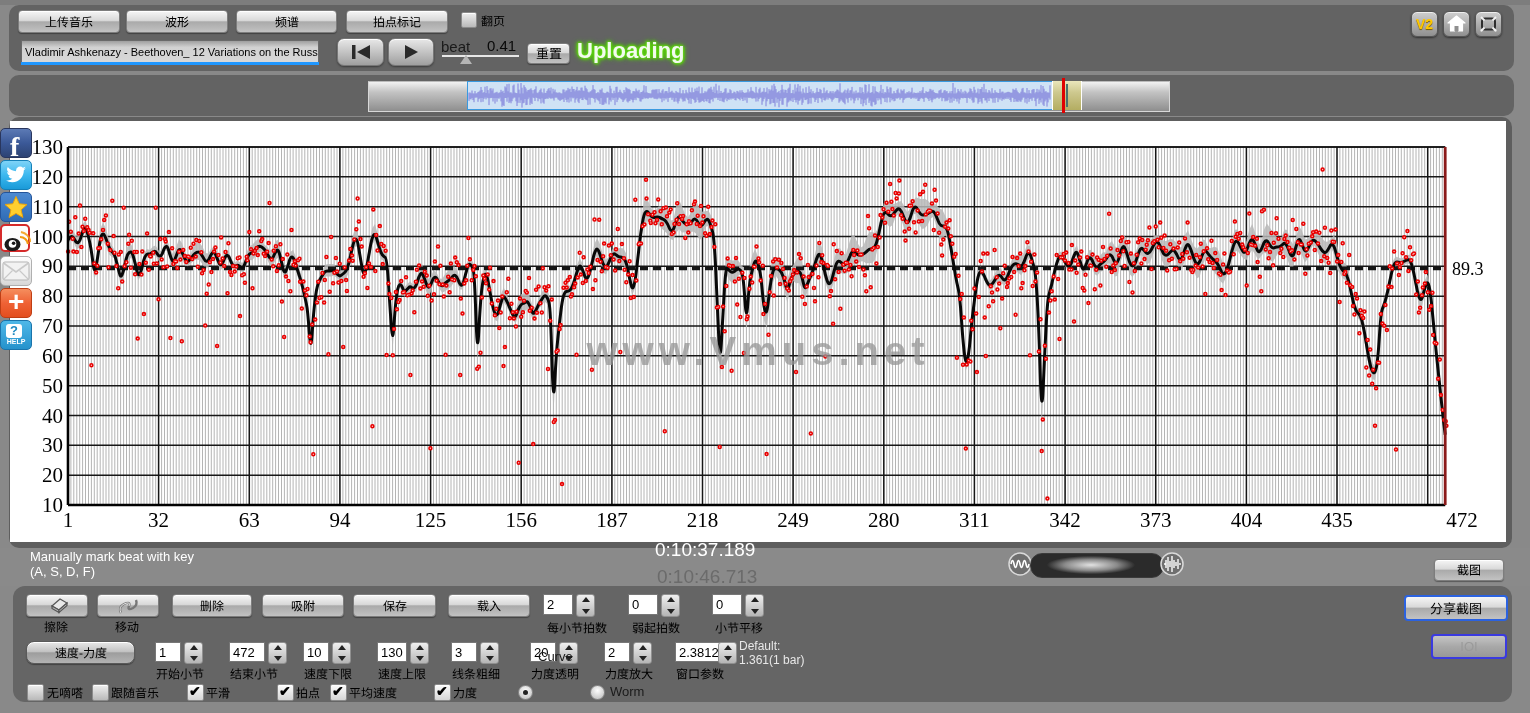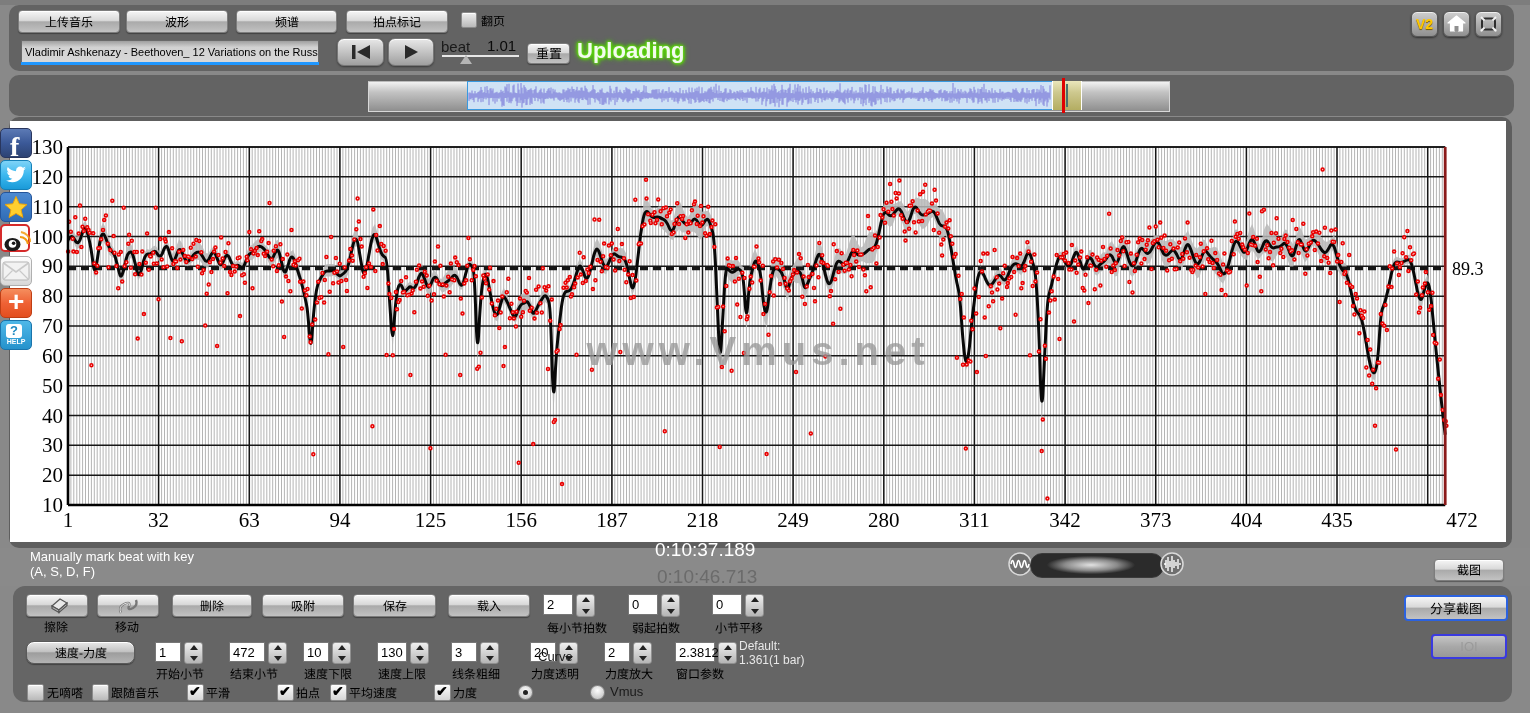--- a/index.html
+++ b/index.html
@@ -58,21 +58,21 @@
       <rect x="3" y="1" width="3.5" height="14" fill="#2a2a2a"></rect>
       <path d="M21 1 L8 8 L21 15 Z" fill="#2a2a2a"></path>
     </svg>
   </div>
 <div class="abs" style="left:388px;top:38px;width:44px;height:26px;background:linear-gradient(180deg,#e8e8e8,#9f9f9f);border:1px solid #777;border-radius:7px;box-shadow:0 1px 2px rgba(0,0,0,.4), inset 0 1px 0 #fff;display:flex;align-items:center;justify-content:center">
     <svg width="18" height="16" viewBox="0 0 18 16">
       <path d="M3 1 L16 8 L3 15 Z" fill="#2a2a2a"></path>
     </svg>
   </div>
 <div class="abs" style="left:441px;top:38px;font:15px 'Liberation Sans';color:#1a1a1a">beat</div>
-<div class="abs" style="left:487px;top:37px;font:15px 'Liberation Sans';color:#0a0a0a">1.01</div>
+<div class="abs" style="left:487px;top:37px;font:15px 'Liberation Sans';color:#0a0a0a">0.41</div>
 <div class="abs" style="left:442px;top:55px;width:77px;height:2px;background:#e8e8e8"></div>
 <div class="abs" style="left:460px;top:55px;width:0;height:0;border-left:6px solid transparent;border-right:6px solid transparent;border-bottom:9px solid #b5b5b5"></div>
 <div style="position:absolute;left:527px;top:43px;width:41px;height:19px;background:linear-gradient(180deg,#f6f6f6 0%,#d9d9d9 45%,#aaaaaa 52%,#c2c2c2 100%);border:1px solid #7d7d7d;border-radius:4px;box-shadow:0 1px 1px rgba(0,0,0,.35), inset 0 1px 0 #fff;display:flex;align-items:center;justify-content:center;line-height:0">
     <svg width="26" height="17" viewBox="0 0 26.0 16.9" style="overflow:visible">
       <g transform="translate(0,13.3)" fill="#000">
         <path transform="translate(0.0,0)" d="M2.1 -7V-3H6V-2.1H1.7V-1.3H6V-0.2H0.7V0.6H12.3V-0.2H6.9V-1.3H11.5V-2.1H6.9V-3H11V-7H6.9V-7.8H12.3V-8.6H6.9V-9.6C8.5 -9.7 9.9 -9.9 11 -10.1L10.5 -10.8C8.4 -10.5 4.8 -10.2 1.7 -10.2C1.8 -10 1.9 -9.6 1.9 -9.4C3.2 -9.4 4.6 -9.5 6 -9.5V-8.6H0.8V-7.8H6V-7ZM3 -4.7H6V-3.7H3ZM6.9 -4.7H10V-3.7H6.9ZM3 -6.3H6V-5.3H3ZM6.9 -6.3H10V-5.3H6.9Z"></path>
         <path transform="translate(13.0,0)" d="M8.5 -9.7H10.7V-8.6H8.5ZM5.4 -9.7H7.6V-8.6H5.4ZM2.5 -9.7H4.5V-8.6H2.5ZM2.5 -5.6V-0.1H0.7V0.7H12.3V-0.1H10.5V-5.6H6.4L6.6 -6.3H12V-7.1H6.8L6.9 -7.8H11.6V-10.4H1.5V-7.8H5.9L5.8 -7.1H0.9V-6.3H5.7L5.5 -5.6ZM3.4 -0.1V-0.9H9.5V-0.1ZM3.4 -3.6H9.5V-2.8H3.4ZM3.4 -4.2V-4.9H9.5V-4.2ZM3.4 -2.2H9.5V-1.5H3.4Z"></path>
       </g>
     </svg>
   </div>
@@ -402,21 +402,21 @@
     <div style="width:0;height:0;border-left:4px solid transparent;border-right:4px solid transparent;border-top:5px solid #222;margin:auto"></div>
   </div>
 <div style="position:absolute;left:605px;top:666px;line-height:0"><svg width="48" height="16" viewBox="0 0 48.0 15.6" style="overflow:visible">
       <g transform="translate(0,12.2)" fill="#000">
         <path transform="translate(0.0,0)" d="M4.9 -10.1V-8V-7.5H1V-6.5H4.9C4.7 -4.3 3.9 -1.6 0.6 0.3C0.9 0.5 1.2 0.8 1.3 1C4.8 -1.1 5.6 -4 5.8 -6.5H9.9C9.7 -2.3 9.4 -0.6 9 -0.2C8.8 -0 8.7 0 8.4 0C8.1 0 7.4 -0 6.5 -0.1C6.7 0.2 6.8 0.6 6.9 0.8C7.6 0.9 8.4 0.9 8.8 0.9C9.2 0.8 9.5 0.7 9.8 0.4C10.3 -0.2 10.6 -2 10.9 -7C10.9 -7.1 10.9 -7.5 10.9 -7.5H5.9V-8V-10.1Z"></path>
         <path transform="translate(12.0,0)" d="M4.6 -7.7V-6.7H2.7V-5.9H4.6V-3.9H9.3V-5.9H11.2V-6.7H9.3V-7.7H8.4V-6.7H5.5V-7.7ZM8.4 -5.9V-4.7H5.5V-5.9ZM9.1 -2.4C8.6 -1.8 7.8 -1.3 6.9 -0.9C6.1 -1.3 5.4 -1.8 4.9 -2.4ZM2.9 -3.2V-2.4H4.4L4 -2.3C4.5 -1.6 5.2 -1 6 -0.6C4.8 -0.2 3.6 0 2.3 0.1C2.4 0.3 2.6 0.7 2.7 0.9C4.2 0.7 5.6 0.4 6.9 -0.1C8.1 0.4 9.5 0.8 11 1C11.1 0.7 11.4 0.4 11.5 0.2C10.2 0.1 9 -0.2 7.9 -0.6C9 -1.1 9.9 -1.9 10.4 -2.9L9.8 -3.2L9.7 -3.2ZM5.7 -9.9C5.8 -9.6 6 -9.2 6.2 -8.9H1.5V-5.6C1.5 -3.8 1.4 -1.3 0.4 0.6C0.7 0.6 1.1 0.8 1.2 1C2.3 -0.9 2.4 -3.7 2.4 -5.6V-8H11.4V-8.9H7.2C7 -9.3 6.8 -9.8 6.6 -10.1Z"></path>
         <path transform="translate(24.0,0)" d="M2.5 -9.9C2.7 -9.4 3 -8.7 3.1 -8.2L3.9 -8.5C3.8 -8.9 3.5 -9.6 3.3 -10.1ZM0.5 -8.1V-7.3H1.9V-4.8C1.9 -3.1 1.8 -1.2 0.3 0.4C0.5 0.5 0.8 0.8 1 0.9C2.6 -0.8 2.8 -2.8 2.8 -4.8V-4.9H4.5C4.4 -1.6 4.3 -0.4 4.1 -0.1C4 0 3.9 0 3.7 0C3.5 0 3.1 0 2.6 -0C2.7 0.2 2.8 0.6 2.8 0.8C3.3 0.9 3.8 0.9 4.1 0.8C4.5 0.8 4.6 0.7 4.8 0.4C5.2 0 5.2 -1.3 5.3 -5.3C5.3 -5.4 5.3 -5.7 5.3 -5.7H2.8V-7.3H5.9V-8.1ZM7.5 -7H9.8C9.5 -5.5 9.2 -4.2 8.6 -3.1C8.1 -4.2 7.7 -5.5 7.5 -6.9ZM7.3 -10.1C7 -8 6.3 -6 5.3 -4.7C5.5 -4.6 5.9 -4.2 6 -4.1C6.4 -4.5 6.7 -5 6.9 -5.6C7.2 -4.3 7.6 -3.2 8.1 -2.2C7.4 -1.2 6.4 -0.4 5.2 0.2C5.4 0.4 5.6 0.8 5.7 1C6.9 0.4 7.8 -0.4 8.6 -1.4C9.2 -0.4 10 0.4 11 0.9C11.2 0.7 11.4 0.3 11.7 0.2C10.6 -0.3 9.8 -1.1 9.1 -2.2C9.9 -3.5 10.3 -5.1 10.7 -7H11.5V-7.8H7.8C8 -8.5 8.1 -9.2 8.3 -9.9Z"></path>
         <path transform="translate(36.0,0)" d="M5.5 -10.1C5.5 -9.1 5.5 -7.9 5.4 -6.6H0.7V-5.7H5.2C4.7 -3.4 3.5 -1.1 0.5 0.2C0.8 0.4 1.1 0.7 1.2 0.9C4.1 -0.4 5.4 -2.7 6 -5C6.9 -2.3 8.5 -0.2 10.8 0.9C11 0.7 11.3 0.3 11.5 0.1C9.2 -0.9 7.6 -3.1 6.8 -5.7H11.3V-6.6H6.3C6.5 -7.9 6.5 -9.1 6.5 -10.1Z"></path>
       </g>
     </svg></div>
-<div style="position:absolute;left:675px;top:642px;width:40px;height:20px;background:#fff;border:1px solid #777;font:13px 'Liberation Sans',sans-serif;color:#000;display:flex;align-items:center;padding-left:3px;box-sizing:border-box">2.3812</div>
+<div style="position:absolute;left:675px;top:642px;width:60px;height:20px;background:#fff;border:1px solid #777;font:13px 'Liberation Sans',sans-serif;color:#000;display:flex;align-items:center;padding-left:3px;box-sizing:border-box">2.3812</div>
 <div style="position:absolute;left:718px;top:642px;width:17px;height:20px;background:linear-gradient(180deg,#efefef,#b5b5b5);border:1px solid #909090;border-radius:3px;display:flex;flex-direction:column;justify-content:center;gap:3px">
     <div style="width:0;height:0;border-left:4px solid transparent;border-right:4px solid transparent;border-bottom:5px solid #222;margin:auto"></div>
     <div style="width:0;height:0;border-left:4px solid transparent;border-right:4px solid transparent;border-top:5px solid #222;margin:auto"></div>
   </div>
 <div style="position:absolute;left:676px;top:666px;line-height:0"><svg width="48" height="16" viewBox="0 0 48.0 15.6" style="overflow:visible">
       <g transform="translate(0,12.2)" fill="#000">
         <path transform="translate(0.0,0)" d="M4.5 -8.1C3.5 -7.3 2.2 -6.7 1 -6.4L1.5 -5.7C2.8 -6.1 4.1 -6.8 5.1 -7.6ZM6.9 -7.6C8.1 -7 9.7 -6.2 10.5 -5.6L11.1 -6.2C10.2 -6.8 8.7 -7.6 7.5 -8.1ZM5.2 -6.9C5 -6.5 4.7 -6 4.4 -5.7H2V1H2.9V0.5H9.2V0.9H10.2V-5.7H5.4C5.6 -6 5.9 -6.3 6.1 -6.7ZM2.9 -0.2V-5H9.2V-0.2ZM4.4 -2.6C4.9 -2.4 5.4 -2.2 5.9 -1.9C5.1 -1.5 4.2 -1.2 3.3 -1C3.5 -0.8 3.6 -0.6 3.7 -0.4C4.7 -0.6 5.7 -1 6.6 -1.6C7.2 -1.2 7.7 -0.9 8.1 -0.6L8.6 -1.1C8.2 -1.4 7.7 -1.7 7.1 -2C7.7 -2.5 8.1 -3.1 8.5 -3.8L8 -4L7.8 -4H5.1C5.2 -4.2 5.4 -4.4 5.4 -4.6L4.7 -4.7C4.5 -4.2 4 -3.5 3.3 -2.9C3.5 -2.8 3.7 -2.6 3.8 -2.5C4.2 -2.8 4.5 -3.1 4.7 -3.4H7.5C7.2 -3 6.9 -2.7 6.5 -2.4C5.9 -2.6 5.4 -2.9 4.8 -3.1ZM5.1 -9.9C5.3 -9.7 5.4 -9.3 5.5 -9.1H0.9V-7.2H1.8V-8.3H10.1V-7.2H11.1V-9.1H6.6C6.5 -9.4 6.2 -9.8 6 -10.1Z"></path>
         <path transform="translate(12.0,0)" d="M1.5 -8.8V0.7H2.5V-0.4H9.6V0.6H10.5V-8.8ZM2.5 -1.3V-7.9H9.6V-1.3Z"></path>
         <path transform="translate(24.0,0)" d="M6.6 -4.8C5.8 -4.2 4.2 -3.7 3 -3.4C3.3 -3.2 3.5 -3 3.6 -2.8C4.8 -3.1 6.4 -3.7 7.3 -4.4ZM7.6 -3.4C6.6 -2.6 4.6 -2 2.9 -1.7C3 -1.5 3.3 -1.2 3.4 -1C5.2 -1.4 7.2 -2.1 8.4 -3ZM9.1 -2.1C7.8 -0.8 5.1 -0.1 2.1 0.2C2.3 0.4 2.5 0.7 2.6 1C5.6 0.6 8.4 -0.2 9.9 -1.7ZM2.1 -7.1C2.4 -7.2 2.8 -7.2 4.8 -7.3C4.7 -6.9 4.5 -6.6 4.3 -6.2H0.6V-5.4H3.7C2.8 -4.4 1.7 -3.6 0.5 -3C0.7 -2.9 1 -2.5 1.2 -2.3C2.6 -3 3.9 -4.1 4.8 -5.4H7.3C8.2 -4.1 9.6 -3 11 -2.4C11.1 -2.6 11.4 -3 11.6 -3.1C10.4 -3.6 9.1 -4.4 8.3 -5.4H11.4V-6.2H5.3C5.5 -6.6 5.7 -7 5.9 -7.4L9.2 -7.5C9.5 -7.3 9.8 -7 10 -6.8L10.7 -7.3C10.1 -8 8.7 -9 7.6 -9.7L6.9 -9.3C7.4 -9 7.9 -8.6 8.4 -8.2L3.7 -8.1C4.5 -8.5 5.3 -9.1 6 -9.7L5.2 -10.1C4.3 -9.3 3.1 -8.5 2.7 -8.3C2.4 -8.1 2.1 -8 1.9 -8C2 -7.7 2.1 -7.3 2.1 -7.1Z"></path>
         <path transform="translate(36.0,0)" d="M5.3 -9.9C5.1 -9.4 4.7 -8.7 4.4 -8.3L5 -8C5.3 -8.4 5.7 -9 6.1 -9.5ZM1.1 -9.5C1.4 -9 1.7 -8.4 1.8 -7.9L2.5 -8.2C2.4 -8.7 2.1 -9.3 1.7 -9.8ZM4.9 -3.1C4.6 -2.5 4.3 -2 3.8 -1.5C3.3 -1.7 2.9 -2 2.4 -2.2C2.6 -2.4 2.8 -2.8 3 -3.1ZM1.3 -1.8C1.9 -1.6 2.6 -1.3 3.2 -1C2.4 -0.4 1.5 -0.1 0.5 0.2C0.6 0.3 0.8 0.6 0.9 0.9C2 0.6 3 0.1 3.9 -0.6C4.3 -0.4 4.7 -0.1 4.9 0.1L5.5 -0.5C5.2 -0.7 4.9 -0.9 4.5 -1.1C5.1 -1.8 5.6 -2.7 5.9 -3.7L5.4 -3.9L5.3 -3.9H3.3L3.6 -4.5L2.8 -4.6C2.7 -4.4 2.6 -4.1 2.5 -3.9H0.8V-3.1H2.1C1.8 -2.6 1.6 -2.2 1.3 -1.8ZM3.1 -10.1V-7.8H0.6V-7.1H2.8C2.2 -6.3 1.3 -5.6 0.5 -5.2C0.6 -5.1 0.9 -4.7 1 -4.5C1.7 -4.9 2.5 -5.6 3.1 -6.3V-4.8H3.9V-6.5C4.5 -6.1 5.2 -5.5 5.5 -5.2L6 -5.9C5.7 -6.1 4.7 -6.7 4.1 -7.1H6.4V-7.8H3.9V-10.1ZM7.5 -10C7.2 -7.9 6.7 -5.9 5.8 -4.6C6 -4.5 6.3 -4.2 6.5 -4C6.8 -4.5 7 -5 7.3 -5.6C7.5 -4.4 7.9 -3.3 8.3 -2.4C7.7 -1.2 6.7 -0.4 5.4 0.3C5.6 0.4 5.8 0.8 5.9 1C7.1 0.3 8.1 -0.5 8.8 -1.5C9.4 -0.5 10.1 0.3 11.1 0.9C11.2 0.6 11.5 0.3 11.7 0.1C10.7 -0.4 9.9 -1.3 9.3 -2.4C9.9 -3.6 10.3 -5.1 10.6 -6.9H11.4V-7.8H8C8.1 -8.4 8.3 -9.1 8.4 -9.9ZM9.7 -6.9C9.5 -5.5 9.2 -4.3 8.8 -3.3C8.3 -4.4 8 -5.6 7.8 -6.9Z"></path>
@@ -476,21 +476,21 @@
       <g transform="translate(0,12.2)" fill="#000">
         <path transform="translate(0.0,0)" d="M4.9 -10.1V-8V-7.5H1V-6.5H4.9C4.7 -4.3 3.9 -1.6 0.6 0.3C0.9 0.5 1.2 0.8 1.3 1C4.8 -1.1 5.6 -4 5.8 -6.5H9.9C9.7 -2.3 9.4 -0.6 9 -0.2C8.8 -0 8.7 0 8.4 0C8.1 0 7.4 -0 6.5 -0.1C6.7 0.2 6.8 0.6 6.9 0.8C7.6 0.9 8.4 0.9 8.8 0.9C9.2 0.8 9.5 0.7 9.8 0.4C10.3 -0.2 10.6 -2 10.9 -7C10.9 -7.1 10.9 -7.5 10.9 -7.5H5.9V-8V-10.1Z"></path>
         <path transform="translate(12.0,0)" d="M4.6 -7.7V-6.7H2.7V-5.9H4.6V-3.9H9.3V-5.9H11.2V-6.7H9.3V-7.7H8.4V-6.7H5.5V-7.7ZM8.4 -5.9V-4.7H5.5V-5.9ZM9.1 -2.4C8.6 -1.8 7.8 -1.3 6.9 -0.9C6.1 -1.3 5.4 -1.8 4.9 -2.4ZM2.9 -3.2V-2.4H4.4L4 -2.3C4.5 -1.6 5.2 -1 6 -0.6C4.8 -0.2 3.6 0 2.3 0.1C2.4 0.3 2.6 0.7 2.7 0.9C4.2 0.7 5.6 0.4 6.9 -0.1C8.1 0.4 9.5 0.8 11 1C11.1 0.7 11.4 0.4 11.5 0.2C10.2 0.1 9 -0.2 7.9 -0.6C9 -1.1 9.9 -1.9 10.4 -2.9L9.8 -3.2L9.7 -3.2ZM5.7 -9.9C5.8 -9.6 6 -9.2 6.2 -8.9H1.5V-5.6C1.5 -3.8 1.4 -1.3 0.4 0.6C0.7 0.6 1.1 0.8 1.2 1C2.3 -0.9 2.4 -3.7 2.4 -5.6V-8H11.4V-8.9H7.2C7 -9.3 6.8 -9.8 6.6 -10.1Z"></path>
       </g>
     </svg></div>
 <div style="position:absolute;left:518px;top:685px;width:13px;height:13px;border-radius:50%;background:radial-gradient(circle at 50% 35%,#fdfdfd,#b9b9b9);border:1px solid #8a8a8a">
     <div style="position:absolute;left:4px;top:4px;width:5px;height:5px;border-radius:50%;background:#222"></div>
   </div>
 <div class="abs" style="left:538px;top:649px;font:13px 'Liberation Sans';color:#1a1a1a">Curve</div>
 <div style="position:absolute;left:590px;top:685px;width:13px;height:13px;border-radius:50%;background:radial-gradient(circle at 50% 35%,#fdfdfd,#b9b9b9);border:1px solid #8a8a8a"></div>
-<div class="abs" style="left:610px;top:684px;font:13px 'Liberation Sans';color:#1a1a1a">Vmus</div>
+<div class="abs" style="left:610px;top:684px;font:13px 'Liberation Sans';color:#1a1a1a">Worm</div>
 <div class="abs" style="left:1404px;top:595px;width:100px;height:22px;border:2px solid #2b62e0;border-radius:4px;background:linear-gradient(180deg,#f6f6f6,#d9d9d9 45%,#aaaaaa 52%,#c2c2c2);display:flex;align-items:center;justify-content:center;line-height:0">
     <svg width="52" height="17" viewBox="0 0 52.0 16.9" style="overflow:visible">
       <g transform="translate(0,13.3)" fill="#000">
         <path transform="translate(0.0,0)" d="M8.7 -10.7 7.9 -10.3C8.8 -8.4 10.3 -6.3 11.7 -5.1C11.9 -5.4 12.2 -5.7 12.5 -5.9C11.1 -6.9 9.6 -8.9 8.7 -10.7ZM4.2 -10.7C3.5 -8.7 2.1 -6.9 0.6 -5.7C0.8 -5.6 1.2 -5.2 1.4 -5C1.8 -5.3 2.1 -5.6 2.4 -5.9V-5H4.9C4.6 -2.8 3.9 -0.8 0.8 0.2C1.1 0.5 1.3 0.8 1.4 1.1C4.8 -0.1 5.6 -2.5 6 -5H9.5C9.4 -1.8 9.2 -0.5 8.8 -0.2C8.7 -0.1 8.6 -0 8.3 -0C8 -0 7.2 -0 6.3 -0.1C6.5 0.2 6.6 0.6 6.7 0.9C7.5 0.9 8.3 0.9 8.7 0.9C9.2 0.9 9.5 0.8 9.7 0.4C10.2 -0.1 10.3 -1.5 10.5 -5.5C10.6 -5.7 10.6 -6 10.6 -6H2.5C3.6 -7.2 4.6 -8.7 5.3 -10.4Z"></path>
         <path transform="translate(13.0,0)" d="M3.4 -7.4H9.6V-6.2H3.4ZM2.5 -8.1V-5.5H10.6V-8.1ZM10.2 -4.7 9.9 -4.7H1.9V-3.9H8.6C7.8 -3.6 6.8 -3.3 6 -3.1L6 -2.3H0.7V-1.5H6V0C6 0.2 5.9 0.2 5.7 0.3C5.4 0.3 4.5 0.3 3.7 0.2C3.8 0.5 3.9 0.8 4 1.1C5.2 1.1 5.9 1.1 6.4 0.9C6.8 0.8 7 0.6 7 0V-1.5H12.3V-2.3H7V-2.7C8.4 -3 9.9 -3.5 11 -4.2L10.4 -4.7ZM5.6 -10.8C5.8 -10.5 5.9 -10.1 6.1 -9.8H0.8V-8.9H12.2V-9.8H7.2C7 -10.2 6.8 -10.6 6.6 -11Z"></path>
         <path transform="translate(26.0,0)" d="M9.4 -10.2C10.1 -9.6 10.9 -8.8 11.3 -8.3L12 -8.8C11.6 -9.3 10.8 -10.1 10.1 -10.6ZM4.1 -6.5C4.3 -6.1 4.5 -5.8 4.7 -5.4H2.8C3 -5.8 3.2 -6.2 3.4 -6.5L2.6 -6.8C2.1 -5.6 1.3 -4.5 0.5 -3.8C0.7 -3.6 1 -3.3 1.2 -3.2C1.4 -3.4 1.6 -3.6 1.8 -3.8V0.8H2.6V0.1H6.9L6.5 0.4C6.7 0.5 7 0.8 7.2 1C7.9 0.5 8.5 -0.1 9.1 -0.8C9.6 0.3 10.2 0.9 11 0.9C12 0.9 12.3 0.3 12.5 -1.7C12.2 -1.7 11.9 -1.9 11.7 -2.1C11.6 -0.6 11.5 -0.1 11.1 -0.1C10.6 -0.1 10.1 -0.6 9.8 -1.6C10.6 -2.9 11.2 -4.3 11.7 -5.8L10.8 -6.1C10.5 -5 10 -3.8 9.4 -2.8C9.2 -3.9 9 -5.3 8.8 -6.9H12.3V-7.7H8.8C8.7 -8.7 8.7 -9.8 8.7 -10.9H7.8C7.8 -9.8 7.8 -8.8 7.9 -7.7H4.6V-8.9H7V-9.7H4.6V-10.9H3.7V-9.7H1.2V-8.9H3.7V-7.7H0.7V-6.9H7.9C8 -4.9 8.3 -3.1 8.7 -1.8C8.3 -1.2 7.8 -0.6 7.2 -0.2V-0.7H5.3V-1.6H7V-2.3H5.3V-3.2H7V-3.8H5.3V-4.7H7.2V-5.4H5.6C5.4 -5.8 5.1 -6.4 4.8 -6.7ZM4.5 -3.2V-2.3H2.6V-3.2ZM4.5 -3.8H2.6V-4.7H4.5ZM4.5 -1.6V-0.7H2.6V-1.6Z"></path>
         <path transform="translate(39.0,0)" d="M4.9 -3.6C5.9 -3.4 7.2 -3 8 -2.6L8.4 -3.2C7.6 -3.6 6.3 -4 5.3 -4.2ZM3.6 -2C5.4 -1.8 7.6 -1.2 8.9 -0.8L9.3 -1.5C8 -1.9 5.8 -2.4 4 -2.6ZM1.1 -10.3V1H2V0.5H10.9V1H11.9V-10.3ZM2 -0.4V-9.5H10.9V-0.4ZM5.4 -9.2C4.7 -8.1 3.6 -7.1 2.5 -6.5C2.7 -6.3 3 -6 3.2 -5.9C3.6 -6.1 4 -6.4 4.4 -6.8C4.8 -6.4 5.3 -6 5.8 -5.6C4.7 -5.1 3.4 -4.7 2.3 -4.5C2.4 -4.3 2.6 -3.9 2.7 -3.7C4 -4 5.4 -4.5 6.6 -5.1C7.7 -4.6 8.9 -4.1 10.2 -3.8C10.3 -4.1 10.5 -4.4 10.7 -4.6C9.6 -4.8 8.4 -5.1 7.4 -5.6C8.4 -6.3 9.2 -7 9.7 -7.9L9.2 -8.2L9 -8.2H5.7C5.9 -8.4 6 -8.7 6.2 -8.9ZM4.9 -7.3 5 -7.4H8.4C7.9 -6.9 7.3 -6.4 6.6 -6C5.9 -6.4 5.3 -6.9 4.9 -7.3Z"></path>
       </g>
     </svg>
   </div>

